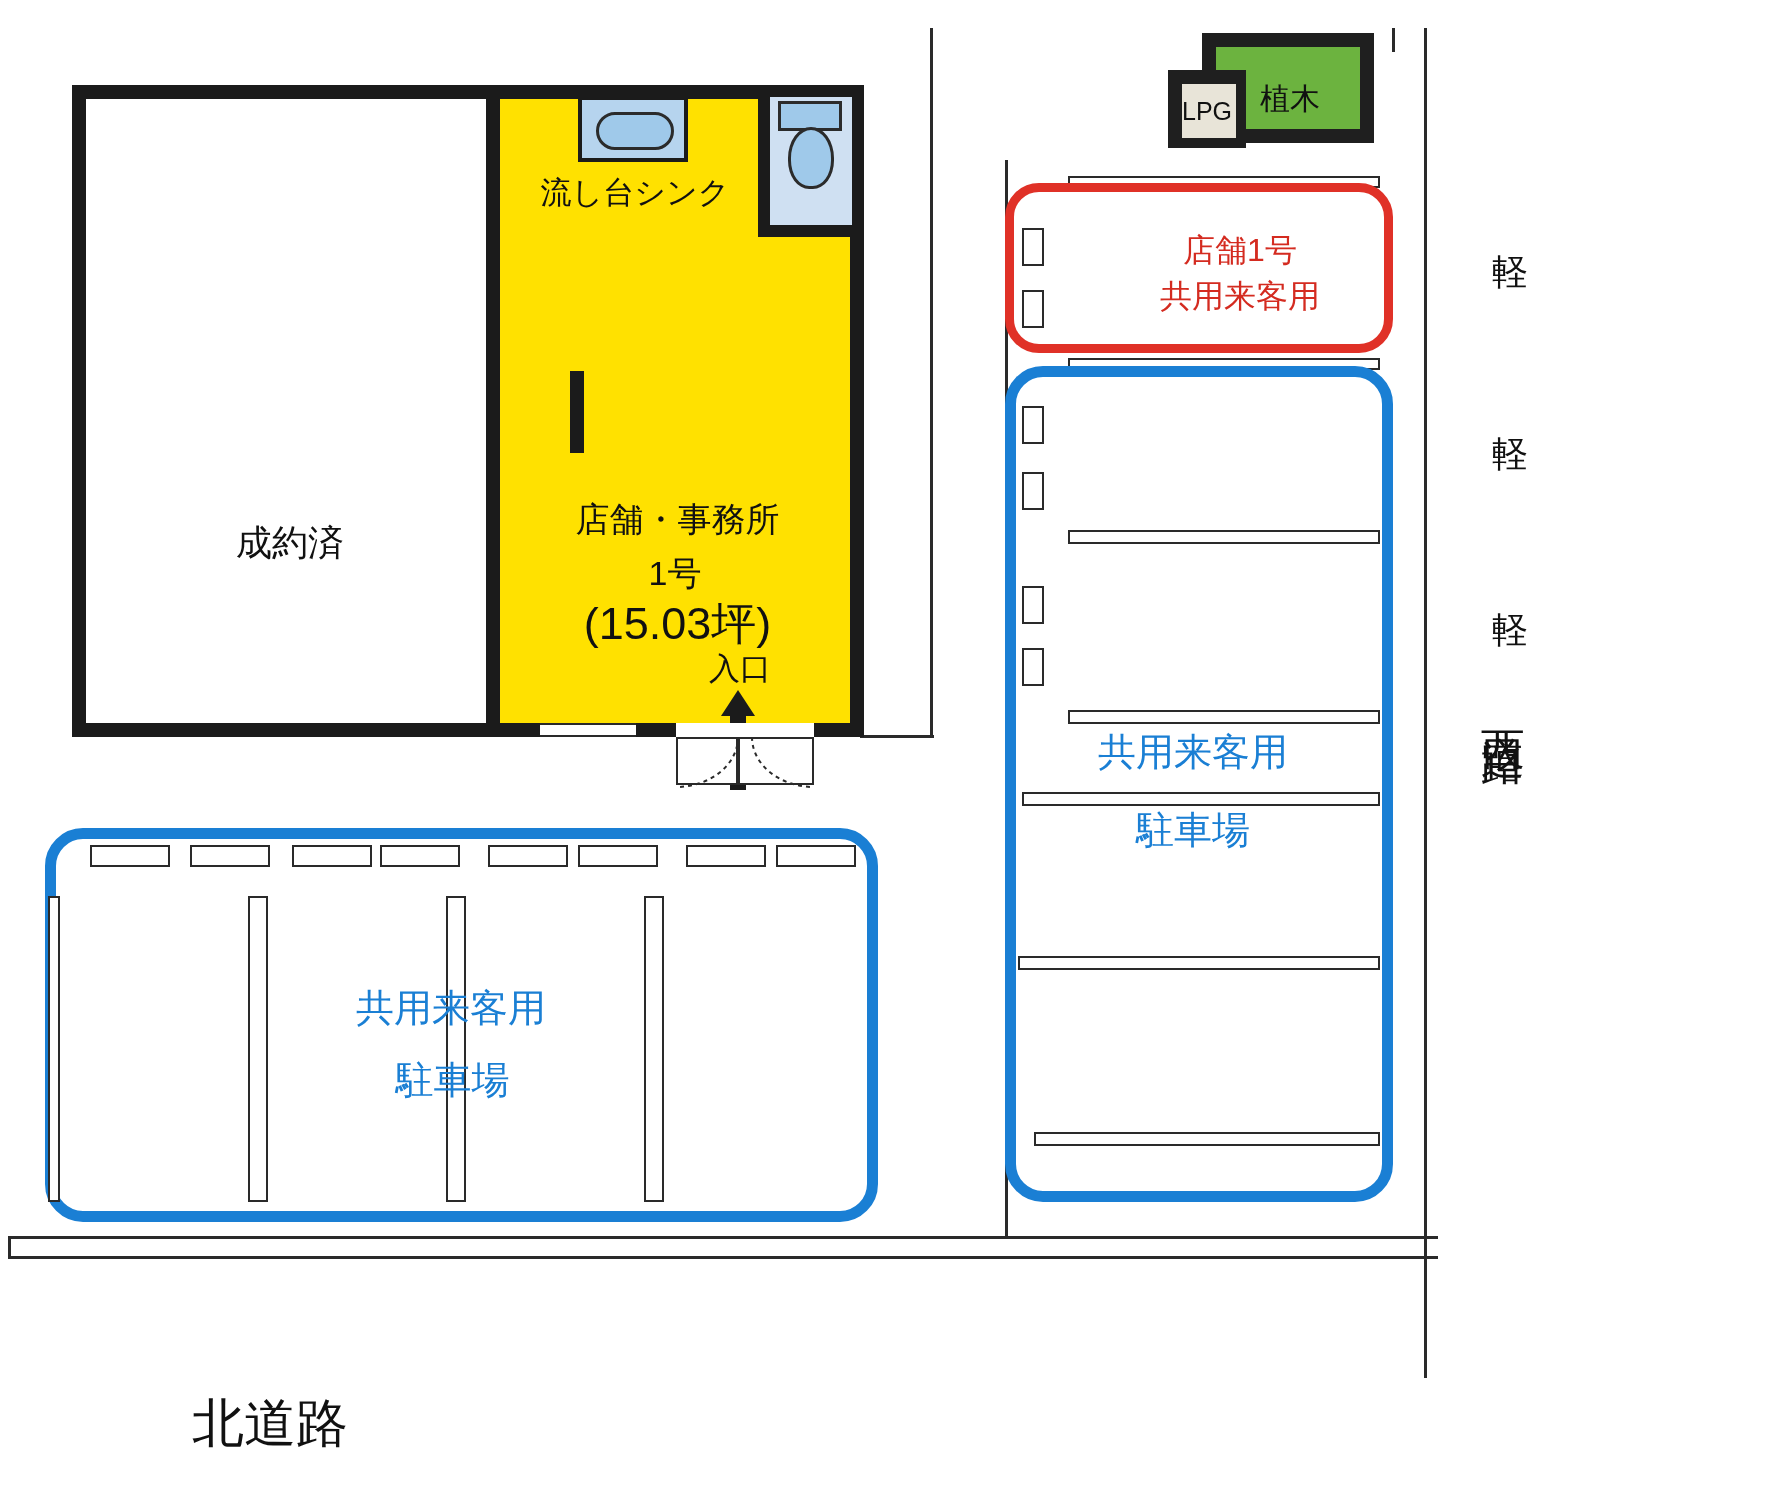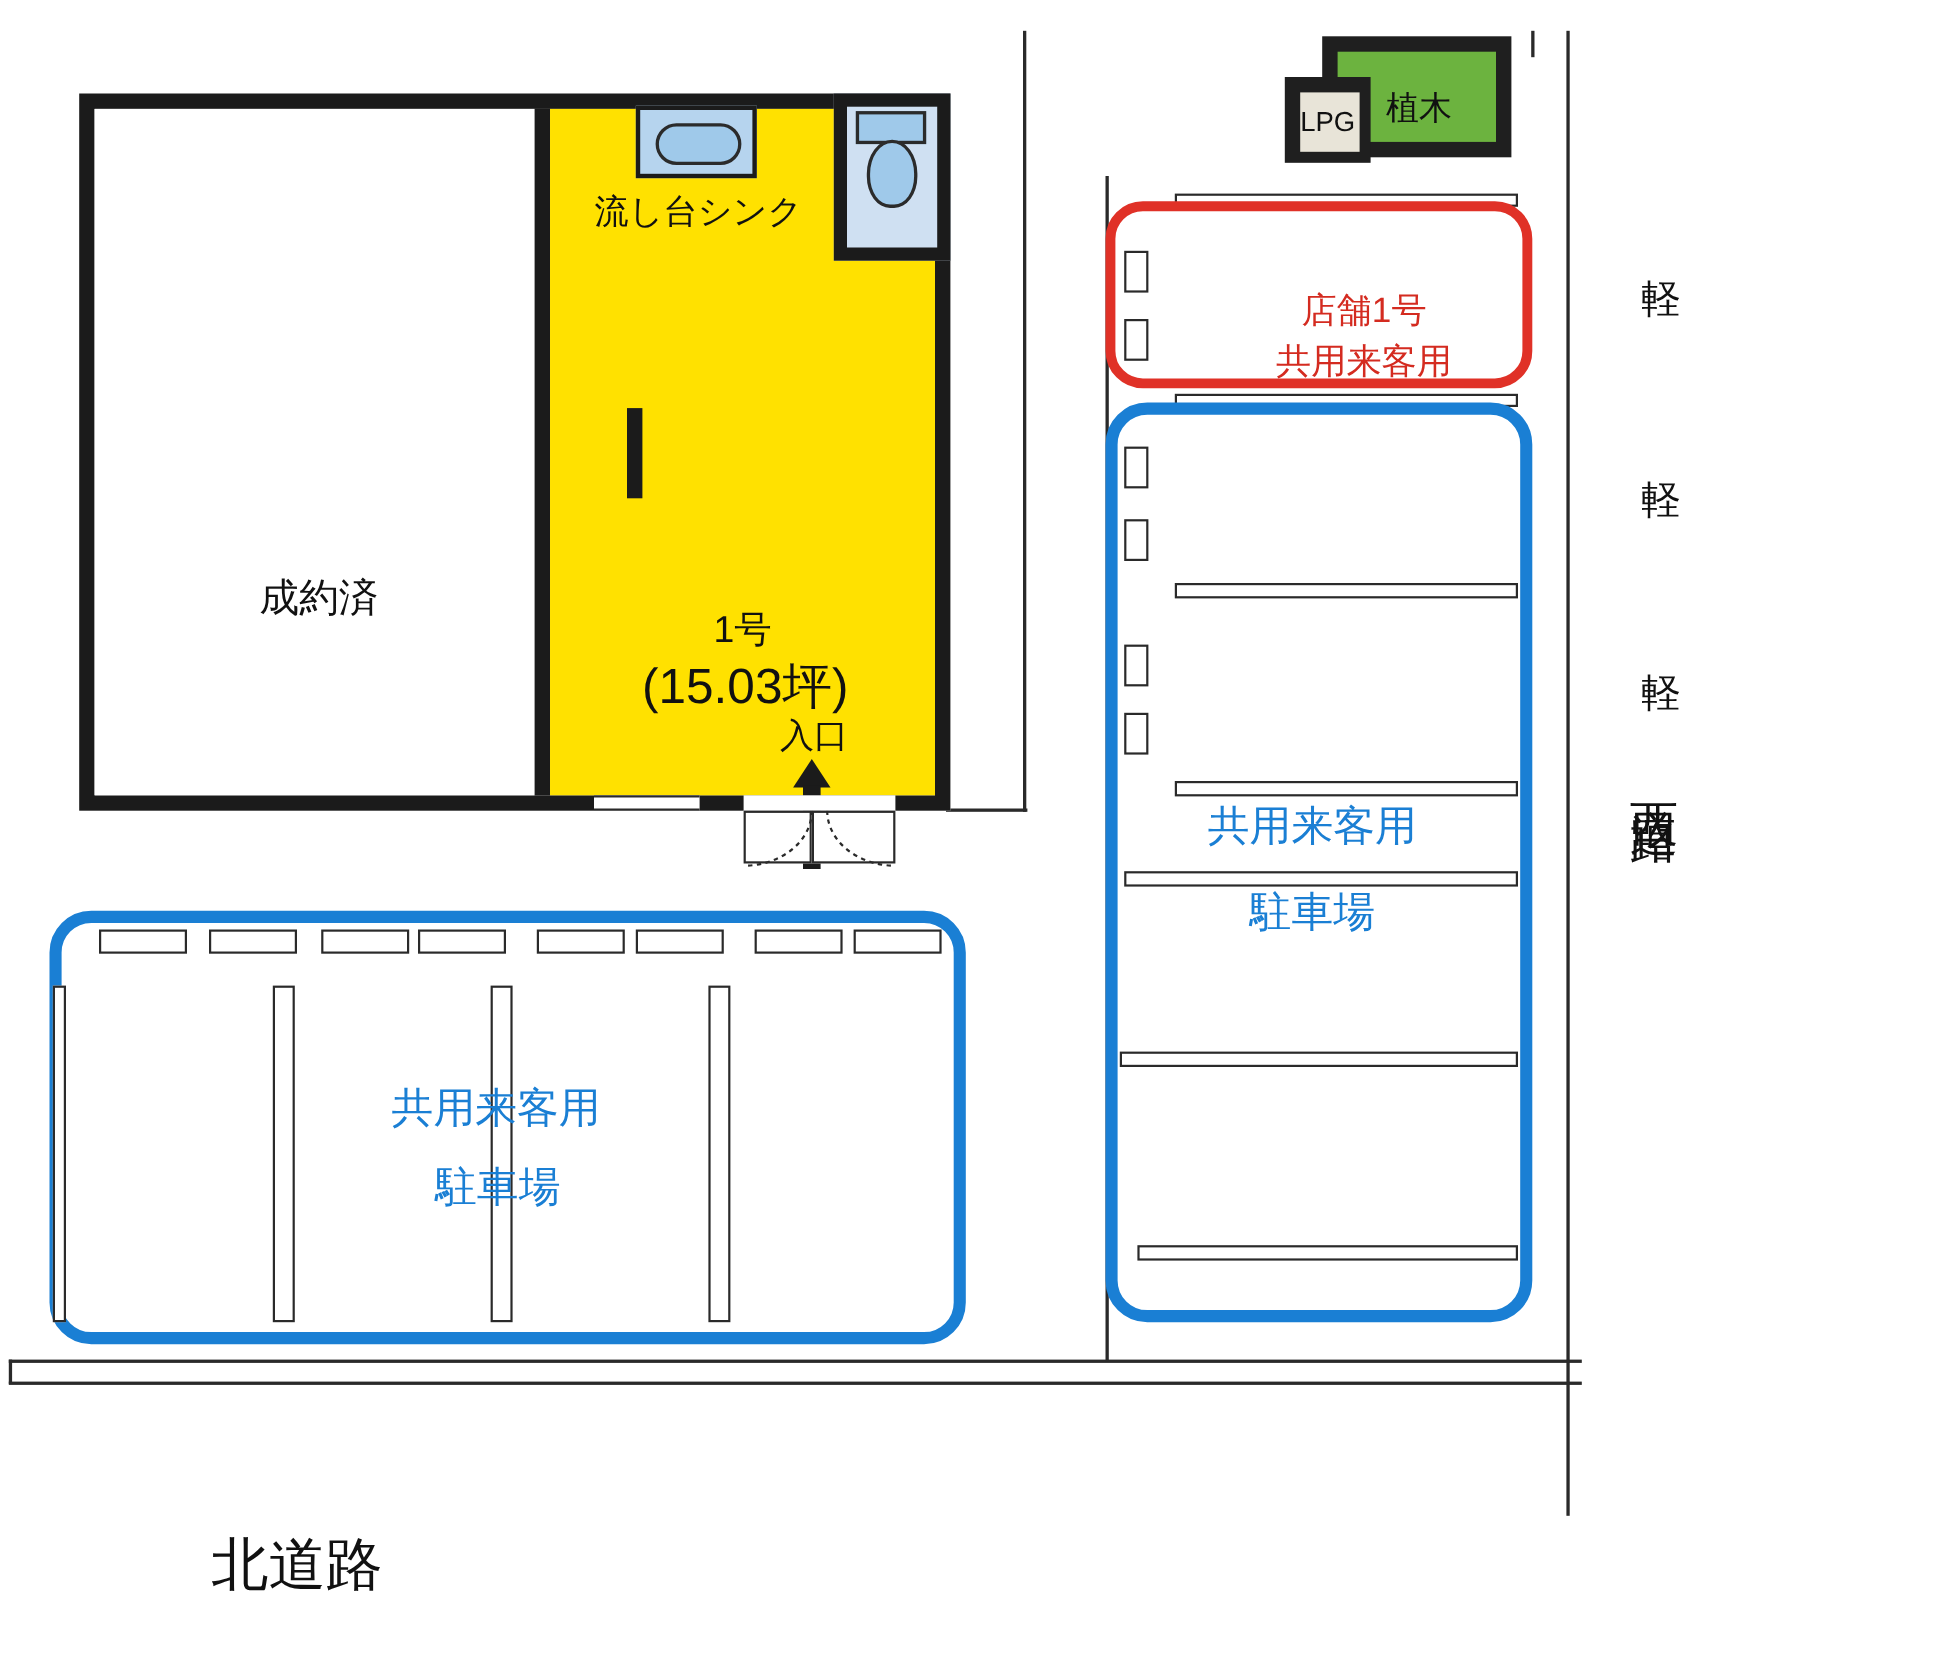--- a/index.html
+++ b/index.html
@@ -44,21 +44,21 @@
   .green-frame{background:#1f1f1f;}
   .green-fill{background:#6cb33f;}
 
   
   .arrow-shaft{background:#1b1b1b;}
   .arrow-head{width:0;height:0;border-left:17px solid transparent;border-right:17px solid transparent;border-bottom:26px solid #1b1b1b;}
   .door-leaf{border:2px solid #2a2a2a;background:#ffffff;}
 
   
   .c-black{color:#111111;text-align:center;}
-  .c-red{color:#d42b20;margin-top:32px;}
+  .c-red{color:#d42b20;}
   .c-blue{color:#1a7fd4;margin-top:16px;}
 
   .vertical{writing-mode:vertical-rl;text-orientation:upright;letter-spacing:6px;}
 </style>
 </head>
 <body>
 
 <div id="canvas">
 
   <div class="abs thinline" style="left:930px;top:28px;width:3px;height:710px;"></div>
@@ -86,20 +86,21 @@
   <div class="abs fix-box" style="left:578px;top:96px;width:110px;height:66px;">
     <div class="abs sink-basin" style="left:14px;top:12px;width:78px;height:38px;"></div>
   </div>
 
   <div class="txt bold c-black" style="left:520px;top:172px;width:230px;height:42px;font-size:31px;">流し台シンク</div>
 
   <div class="abs" style="left:570px;top:371px;width:14px;height:82px;background:#1b1b1b;"></div>
 
   <div class="txt bold c-black" style="left:190px;top:520px;width:200px;height:46px;font-size:36px;">成約済</div>
 
+  <div class="txt bold c-black" style="left:545px;top:498px;width:265px;height:44px;font-size:34px;">店舗・事務所</div>
   <div class="txt bold c-black" style="left:585px;top:552px;width:180px;height:44px;font-size:34px;">1号</div>
   <div class="txt bold c-black" style="left:560px;top:602px;width:235px;height:44px;font-size:45px;">(15.03坪)</div>
 
   <div class="txt bold c-black" style="left:690px;top:650px;width:100px;height:38px;font-size:31px;">入口</div>
   <div class="abs arrow-head" style="left:721px;top:690px;"></div>
   <div class="abs arrow-shaft" style="left:730px;top:714px;width:16px;height:76px;"></div>
 
   <div class="abs" style="left:676px;top:723px;width:138px;height:14px;background:#ffffff;"></div>
   <div class="abs door-leaf" style="left:676px;top:737px;width:62px;height:48px;"></div>
   <div class="abs door-leaf" style="left:738px;top:737px;width:76px;height:48px;"></div>

